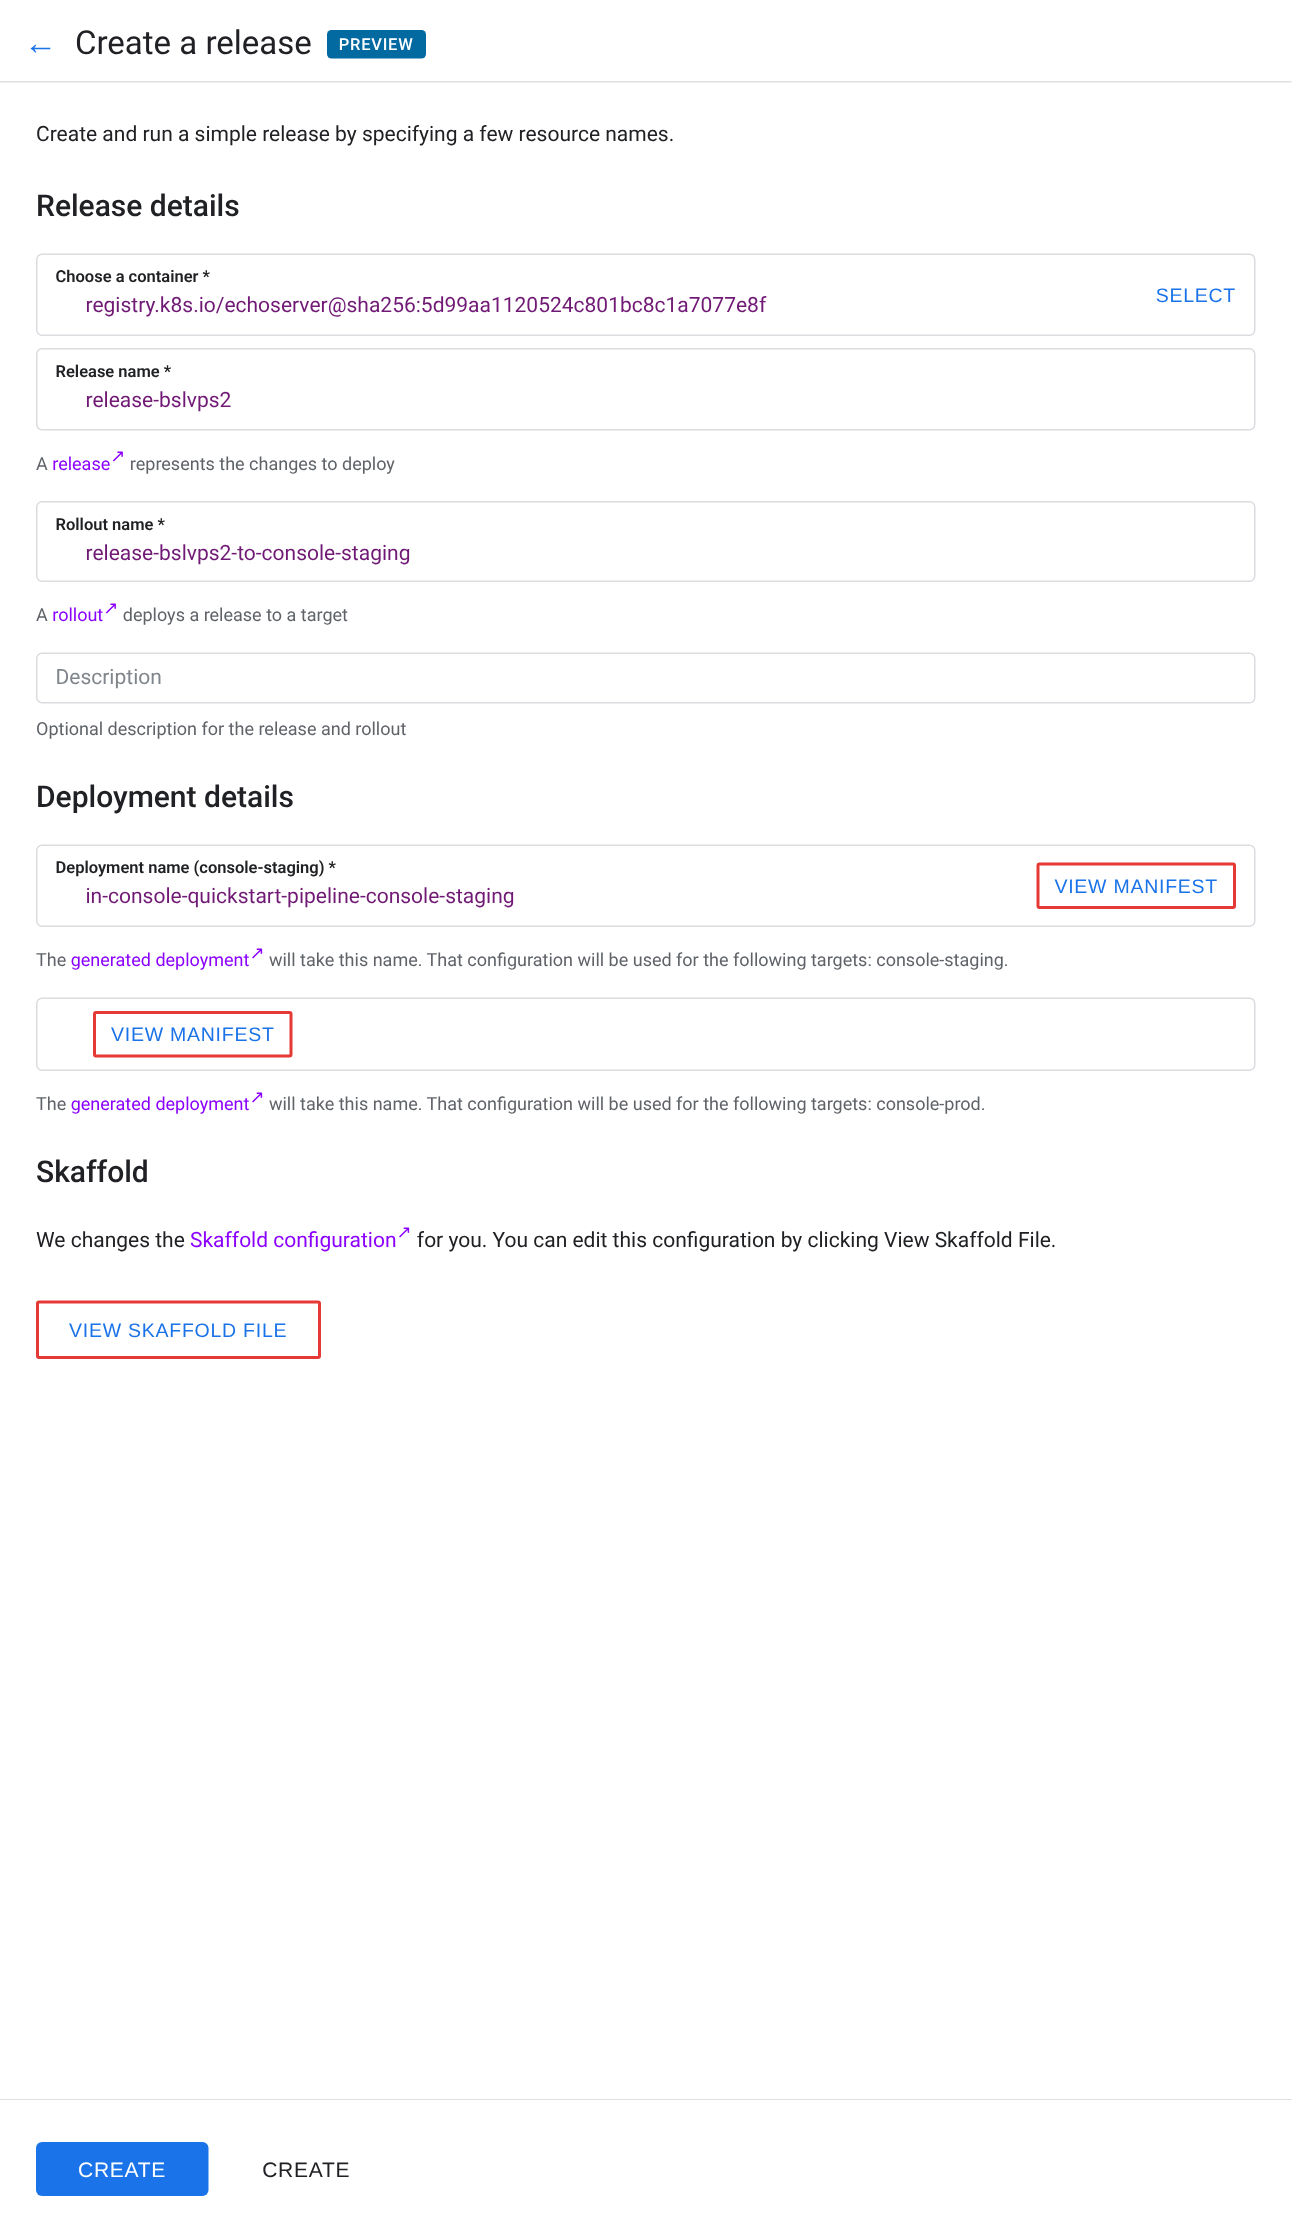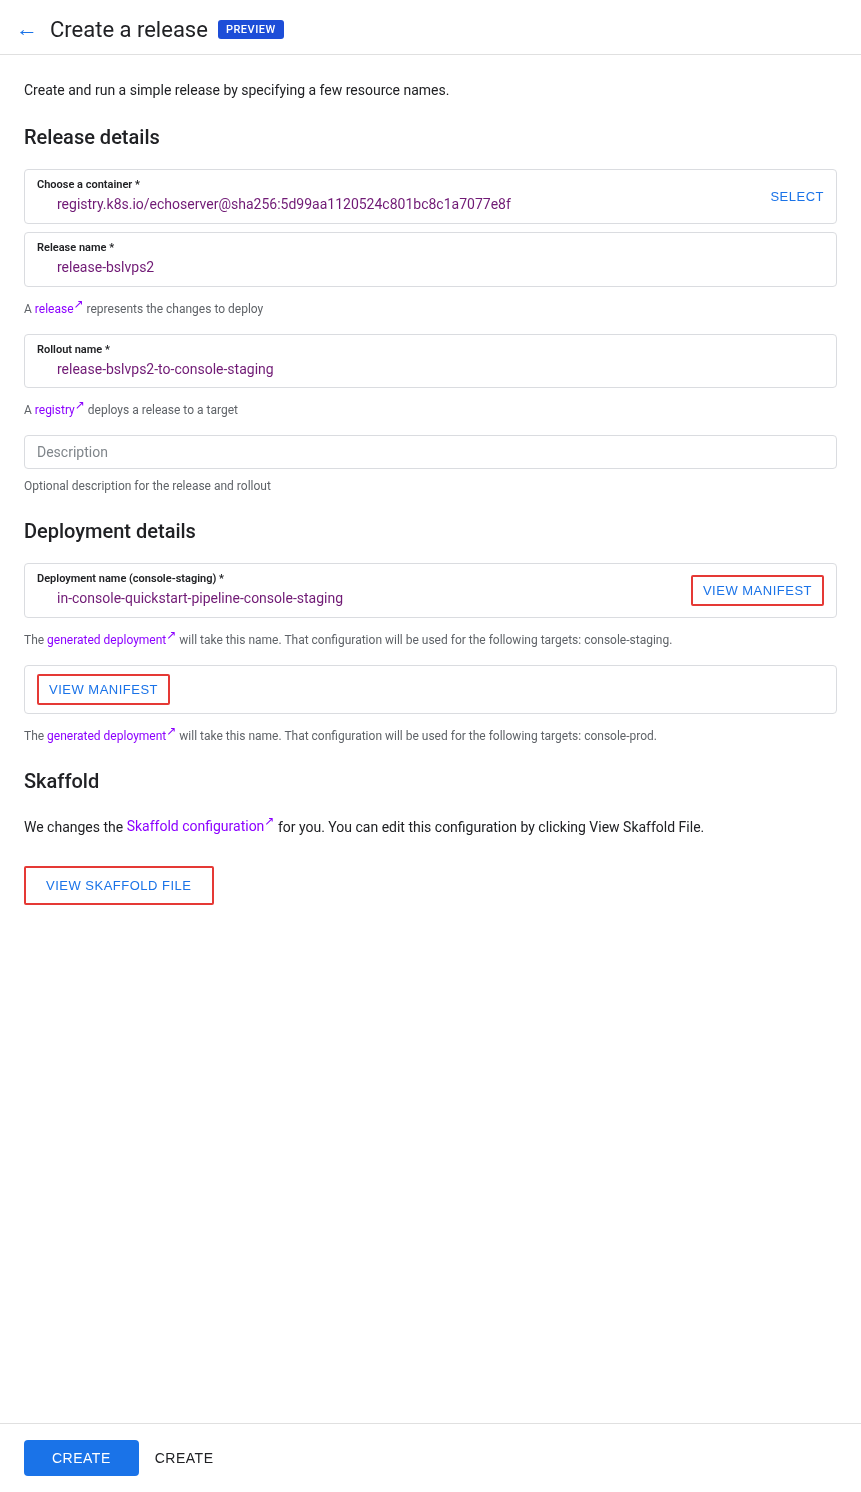--- a/index.html
+++ b/index.html
@@ -23,21 +23,21 @@
       margin-right: 12px;
       cursor: pointer;
     }
     .page-title {
       font-size: 22px;
       font-weight: 400;
       color: #202124;
       margin-right: 10px;
     }
     .preview-badge {
-      background: #1d4ed8;
+      background: #0369a1;
       color: #fff;
       font-size: 11px;
       font-weight: 500;
       padding: 3px 8px;
       border-radius: 3px;
       letter-spacing: 0.5px;
     }
     .content {
       padding: 24px 24px 100px 24px;
     }
@@ -112,21 +112,21 @@
       margin-bottom: 16px;
       line-height: 1.5;
     }
     .view-manifest-btn {
       color: #1a73e8;
       font-size: 13px;
       font-weight: 500;
       letter-spacing: 0.5px;
       cursor: pointer;
       white-space: nowrap;
-      margin-left: 0;
+      margin-left: 25px;
       background: none;
       border: 2px solid #e53935;
       padding: 6px 10px;
       border-radius: 2px;
     }
     .section-divider {
       margin: 24px 0 20px 0;
     }
     .view-skaffold-btn {
       display: inline-block;
@@ -141,24 +141,24 @@
       background: #fff;
       margin-top: 16px;
     }
     .footer {
       position: fixed;
       bottom: 0;
       left: 0;
       width: 861px;
       background: #fff;
       border-top: 1px solid #e0e0e0;
-      padding: 16px 24px;
+      padding: 28px 24px;
       display: flex;
       align-items: center;
-      gap: 4px;
+      gap: 24px;
     }
     .create-btn {
       background: #1a73e8;
       color: #fff;
       font-size: 14px;
       font-weight: 500;
       letter-spacing: 0.5px;
       padding: 10px 28px;
       border: none;
       border-radius: 4px;
@@ -213,21 +213,21 @@
   <p class="helper-text">
     <span>A </span><a class="link"><span>release</span><span class="external-icon">↗</span></a><span> represents the changes to deploy</span>
   </p>
 
   
   <div class="form-field">
     <span class="field-label">Rollout name *</span>
     <span class="field-value">release-bslvps2-to-console-staging</span>
   </div>
   <p class="helper-text">
-    <span>A </span><a class="link"><span>registry</span><span class="external-icon">↗</span></a><span> deploys a release to a target</span>
+    <span>A </span><a class="link"><span>rollout</span><span class="external-icon">↗</span></a><span> deploys a release to a target</span>
   </p>
 
   
   <div class="form-field">
     <span class="field-placeholder">Description</span>
   </div>
   <p class="helper-text">Optional description for the release and rollout</p>
 
   
   <div class="section-divider"></div>

